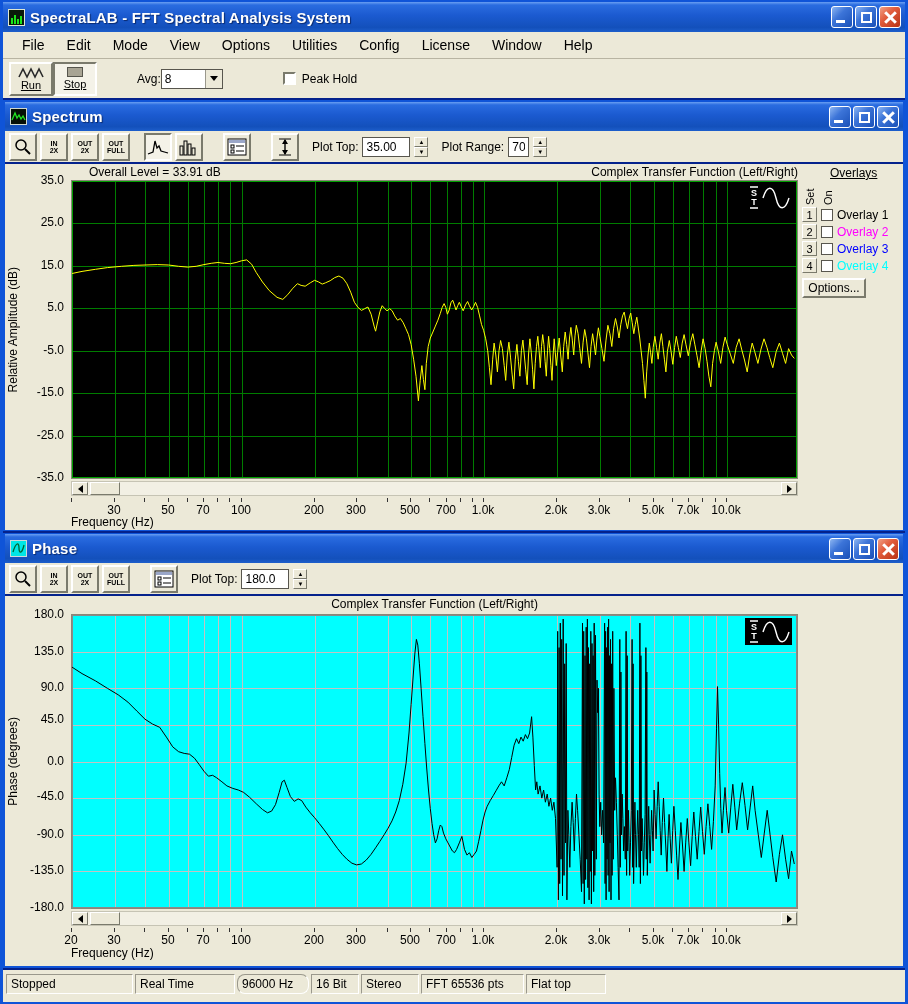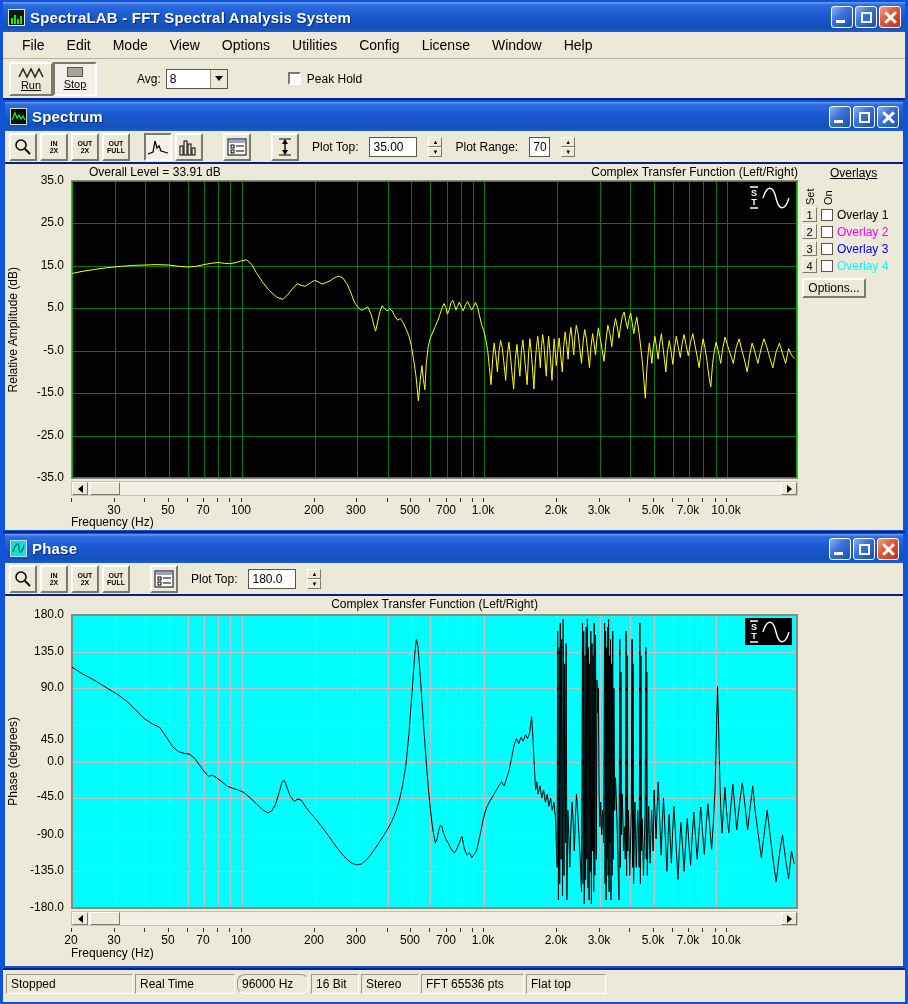--- a/index.html
+++ b/index.html
@@ -26,39 +26,39 @@
 
   
   .menu-bar { height:27px; background:#ece9d8; display:flex; align-items:center; padding-left:8px; border-bottom:1px solid #b8b4a2; }
   .menu-item { font-size:14px; color:#000; padding:3px 11px; }
   .main-toolbar { height:41px; background:#ece9d8; display:flex; align-items:center; padding-left:6px; border-bottom:2px solid #04228c; }
   .cmd-btn { width:44px; height:34px; background:#ece9d8; border:2px solid; border-color:#fff #7a7a6c #7a7a6c #fff;
     display:flex; flex-direction:column; align-items:center; justify-content:center; font-size:11px; }
   .cmd-btn.pressed { border-color:#7a7a6c #fff #fff #7a7a6c; background:#f4f2e8; }
   .cmd-btn .cap { text-decoration:underline; text-decoration-thickness:1px; }
   .stop-glyph { width:16px; height:10px; background:#a8a494; border:1px solid #55544c; margin-bottom:1px; }
-  .avg-row { display:flex; align-items:center; margin-left:40px; gap:5px; font-size:12px; }
+  .avg-row { display:flex; align-items:center; margin-left:40px; font-size:12px; }
   .combo { width:62px; height:20px; background:#fff; border:1px solid #58564e; display:flex; }
   .combo .val { flex:1; font-size:12px; padding:2px 3px; }
   .combo .drop { width:17px; background:#ece9d8; border-left:1px solid #9a988c; display:flex; align-items:center; justify-content:center; }
   .tri-down { width:0; height:0; border:4px solid transparent; border-top:5px solid #000; margin-top:4px; }
   .checkbox { width:13px; height:13px; background:#fff; border:2px solid; border-color:#7a7a6c #fff #fff #7a7a6c; }
   .check-row { display:flex; align-items:center; gap:6px; margin-left:60px; font-size:12px; }
 
   
   .child { border:2px solid #0f54d8; outline:1px solid #04228c; margin:0; background:#ece9d8; }
   .child .titlebar { height:29px; }
   .sub-toolbar { height:33px; display:flex; align-items:center; gap:3px; padding-left:4px; background:#ece9d8; border-bottom:2px solid #04228c; }
   .zbtn { width:28px; height:28px; background:#ece9d8; border:2px solid; border-color:#fff #7a7a6c #7a7a6c #fff;
     display:flex; flex-direction:column; align-items:center; justify-content:center; position:relative; }
   .zbtn.pressed { border-color:#7a7a6c #fff #fff #7a7a6c; background:#f4f2e8; }
   .zbtn .t { font-size:7px; font-weight:bold; line-height:7px; color:#000; }
   .zbtn svg { display:block; }
   .gap8 { width:8px; } .gap14 { width:14px; }
-  .field-row { display:flex; align-items:center; gap:11px; margin-left:10px; font-size:12px; }
+  .field-row { display:flex; align-items:center; gap:4px; margin-left:10px; font-size:12px; }
   .edit { width:48px; height:20px; background:#fff; border:1px solid #58564e; font-size:12px; padding:1px 3px;
     font-family:"Liberation Sans",sans-serif; }
   .spin { display:flex; flex-direction:column; width:14px; height:20px; }
   .spin div { flex:1; background:#ece9d8; border:1px solid; border-color:#fff #7a7a6c #7a7a6c #fff;
     font-size:6px; line-height:8px; text-align:center; color:#000; }
 
   
   .chart-area { position:relative; background:#ece9d8; }
   .spectrum .chart-area { height:366px; }
   .phase .chart-area { height:370px; }
@@ -488,21 +488,21 @@
     <div class="chart-area">
       <div class="hdr-label" style="left:66px; top:1px; width:727px; text-align:center;">Complex Transfer Function (Left/Right)</div>
 
       <div class="y-title" style="top:18px; height:295px;">
         <span>Phase (degrees)</span>
       </div>
       <div class="y-axis">
           <span class="ytick" style="top: -7px;">180.0</span>
           <span class="ytick" style="top: 29.625px;">135.0</span>
           <span class="ytick" style="top: 66.25px;">90.0</span>
-          <span class="ytick" style="top: 118px; margin-left: 32px;">45.0</span>
+          <span class="ytick" style="top: 98px; margin-left: 32px;">45.0</span>
           <span class="ytick" style="top: 139.5px;">0.0</span>
           <span class="ytick" style="top: 175px;">-45.0</span>
           <span class="ytick" style="top: 212.75px;">-90.0</span>
           <span class="ytick" style="top: 249.375px;">-135.0</span>
           <span class="ytick" style="top: 286px;">-180.0</span>
         </div>
 
       <div class="plot-wrap">
         <svg width="725" height="293" shape-rendering="crispEdges">
             <rect x="0" y="0" width="725" height="293" fill="#00ffff"></rect>

